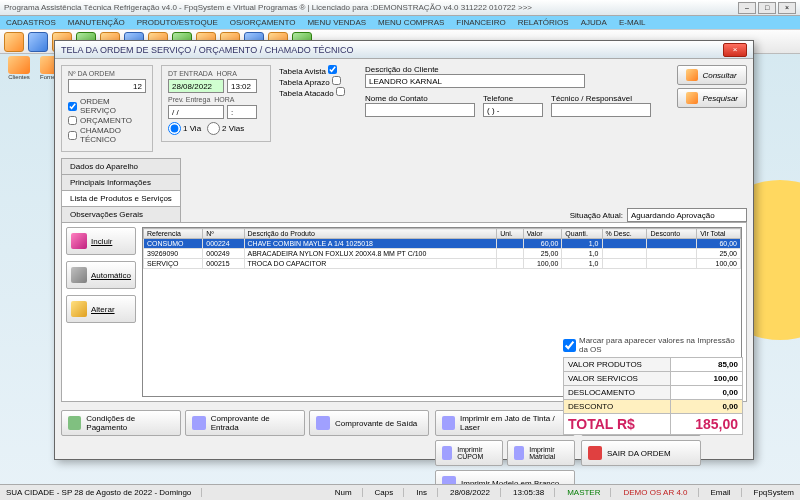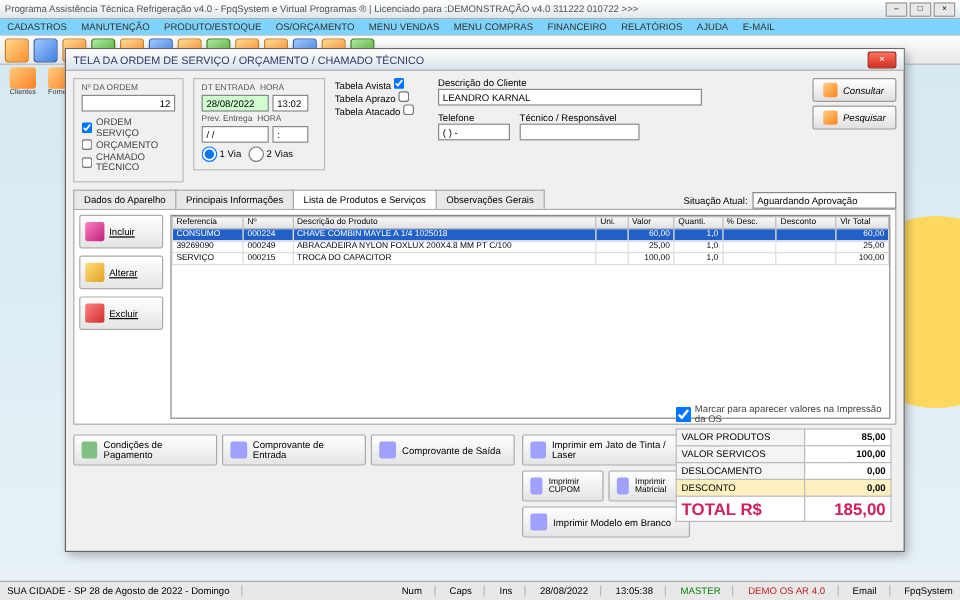--- a/index.html
+++ b/index.html
@@ -28,21 +28,21 @@
 .fieldset .leg { font-size: 7px; color: #555; margin-bottom: 2px; display: block; }
 .inp { background: #fff; border: 1px solid #888; height: 14px; padding: 0 3px; font-size: 8px; line-height: 14px; }
 .checks { margin-top: 4px; }
 .checks label { display: flex; align-items: center; gap: 3px; font-size: 7px; color: #444; margin-bottom: 1px; }
 .checks input { width: 9px; height: 9px; }
 .datebox { display: flex; gap: 3px; }
 .radiorow { display: flex; gap: 6px; margin-top: 3px; }
 .radiorow label { display: flex; align-items: center; gap: 2px; font-size: 7px; }
 .btn-sm { background: linear-gradient(180deg, #fff, #e0e0e0); border: 1px solid #999; height: 20px; padding: 0 8px; display: flex; align-items: center; gap: 4px; font-size: 8px; border-radius: 2px; font-style: italic; }
 .btn-sm .ic { width: 12px; height: 12px; background: linear-gradient(135deg, #ffd080, #ff8020); border-radius: 2px; }
-.tabs { display: flex; margin-top: 6px; }
+.tabs { display: flex; margin-top: 6px; flex-direction: column; }
 .tab { background: #e8e8e8; border: 1px solid #aaa; border-bottom: none; padding: 3px 8px; font-size: 8px; margin-right: -1px; }
 .tab.active { background: #fff; position: relative; z-index: 2; }
 .statusrow { display: flex; align-items: center; gap: 4px; margin-left: auto; }
 .tabrow { display: flex; align-items: flex-end; }
 .tabcontent { background: #fff; border: 1px solid #aaa; padding: 4px; height: 180px; display: flex; gap: 6px; }
 .sidebtns { display: flex; flex-direction: column; gap: 6px; width: 70px; }
 .sidebtn { background: linear-gradient(180deg, #fff, #e4e4e4); border: 1px solid #aaa; height: 28px; display: flex; align-items: center; gap: 4px; padding: 0 4px; font-size: 8px; border-radius: 2px; text-decoration: underline; }
 .sidebtn .ic { width: 16px; height: 16px; border-radius: 2px; }
 .gridwrap { flex: 1; border: 1px solid #888; overflow: hidden; }
 .grid { width: 100%; border-collapse: collapse; }
@@ -178,20 +178,21 @@
       <div style="width:78px">
         <label class="checks" style="margin-top:6px"><span>Tabela Avista</span> <input type="checkbox" checked="" style=""></label>
         <label class="checks" style="margin-top:8px"><span>Tabela Aprazo</span> <input type="checkbox" style=""></label>
         <label class="checks" style="margin-top:10px"><span>Tabela Atacado</span> <input type="checkbox" style=""></label>
       </div>
 
       <div style="flex:1">
         <span class="leg">Descrição do Cliente</span>
         <div class="inp" style="width:220px">LEANDRO KARNAL</div>
         <div style="display:flex;gap:8px;margin-top:6px">
+          <div><span class="leg">Nome do Contato</span><div class="inp" style="width:110px"></div></div>
           <div><span class="leg">Telefone</span><div class="inp" style="width:60px">(   )    -</div></div>
           <div><span class="leg">Técnico / Responsável</span><div class="inp" style="width:100px"></div></div>
         </div>
       </div>
 
       <div style="display:flex;flex-direction:column;gap:3px">
         <div class="btn-sm">
             <div class="ic"></div>
             <span>Consultar</span>
           </div>
@@ -215,26 +216,26 @@
       </div>
     </div>
 
     <div class="tabcontent">
       <div class="sidebtns">
         <div class="sidebtn">
             <div class="ic" style="background:linear-gradient(135deg,#ff80c0,#c02080)"></div>
             <span>Incluir</span>
           </div>
         <div class="sidebtn">
+            <div class="ic" style="background:linear-gradient(135deg,#c0c0c0,#808080)"></div>
+            <span>Automático</span>
+          </div>
+        <div class="sidebtn">
             <div class="ic" style="background:linear-gradient(135deg,#ffe080,#e0a020)"></div>
             <span>Alterar</span>
-          </div>
-        <div class="sidebtn">
-            <div class="ic" style="background:linear-gradient(135deg,#ff8080,#d03030)"></div>
-            <span>Excluir</span>
           </div>
       </div>
       <div class="gridwrap">
         <table class="grid">
           <thead>
               <tr>
             <th>Referencia</th>
             <th>Nº</th>
             <th>Descrição do Produto</th>
             <th>Uni.</th>

